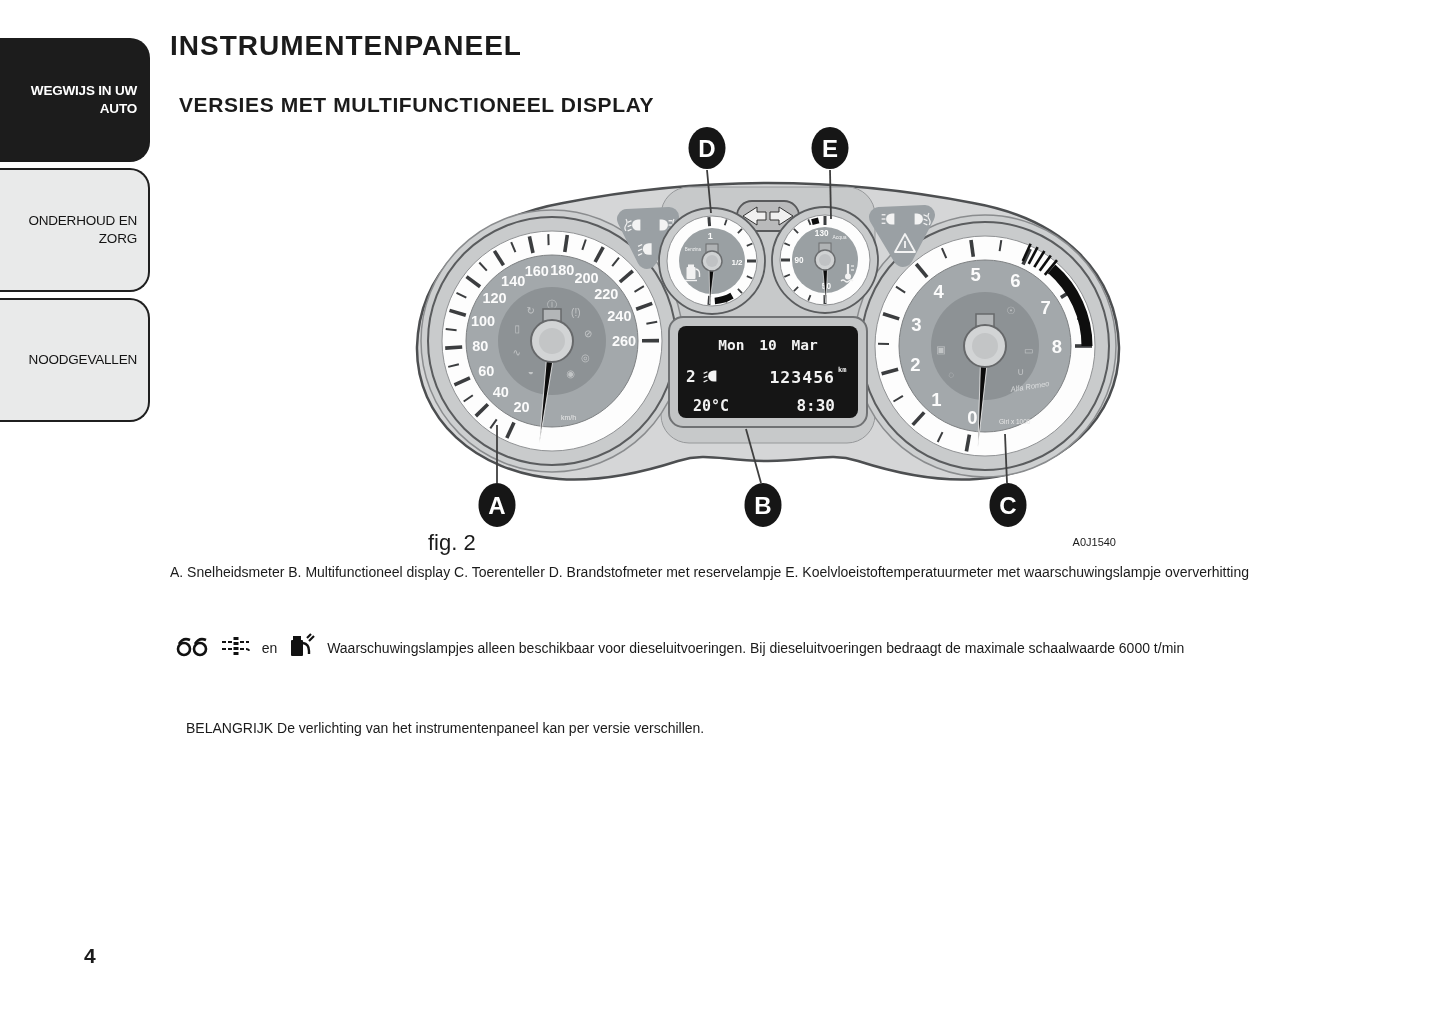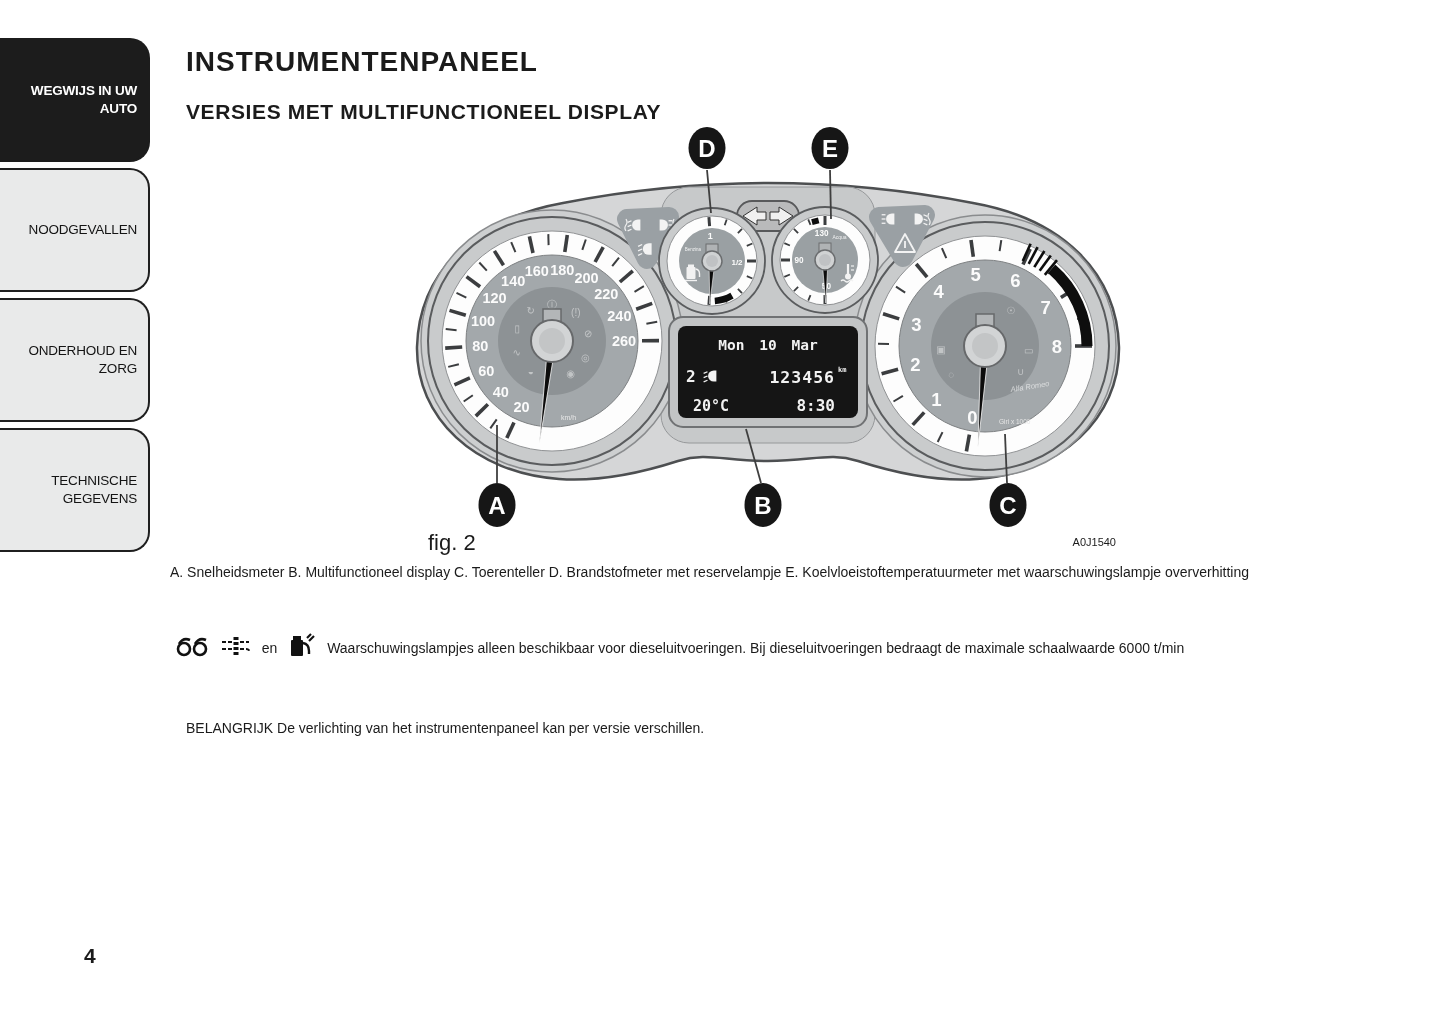--- a/index.html
+++ b/index.html
@@ -23,34 +23,31 @@
   .lcdtxt{font-family:"DejaVu Sans Mono",monospace;font-weight:bold;fill:#f2f2f2}
 </style>
 </head>
 <body>
 
 <nav id="sidebar">
     <div class="tab active">
       <span>WEGWIJS IN UW AUTO</span>
     </div>
     <div class="tab">
-      <span>NOODGEVALLEN</span>
-    </div>
-    <div class="tab">
       <span>ONDERHOUD EN ZORG</span>
     </div>
     <div class="tab">
-      <span>TECHNISCHE GEGEVENS</span>
+      <span>NOODGEVALLEN</span>
     </div>
   </nav>
 
 <div class="abs" id="pagenum">4</div>
 
-<h1 class="abs" id="title" style="margin:16px">INSTRUMENTENPANEEL</h1>
-<h2 class="abs" id="subtitle" style="margin:16px">VERSIES MET MULTIFUNCTIONEEL DISPLAY</h2>
+<h1 class="abs" id="title" style="margin:0">INSTRUMENTENPANEEL</h1>
+<h2 class="abs" id="subtitle" style="margin:9px">VERSIES MET MULTIFUNCTIONEEL DISPLAY</h2>
 
 <div class="abs" id="figwrap">
 <svg viewBox="0 0 735 412" width="735" height="412">
 
   <path d="M 2,224 C 4,150 58,96 148,80 C 220,66 285,60 353,60 C 421,60 486,66 558,80 C 648,96 702,150 704,224 C 705,295 646,350 562,356 C 520,359 474,348 443,338 C 414,329 398,338 353,338 C 308,338 292,329 263,338 C 232,348 186,359 144,356 C 60,350 1,295 2,224 Z" fill="#d5d6d7" stroke="#4d4f51" stroke-width="2.5"></path>
   <rect x="246" y="64" width="214" height="256" rx="28" fill="#c7c9ca" stroke="#96989a" stroke-width="1"></rect>
   <circle cx="137" cy="218" r="131" fill="#cdcfd0" stroke="#8a8c8e" stroke-width="1.5"></circle>
   <circle cx="570" cy="223" r="131" fill="#cdcfd0" stroke="#8a8c8e" stroke-width="1.5"></circle>
 
   <g>

